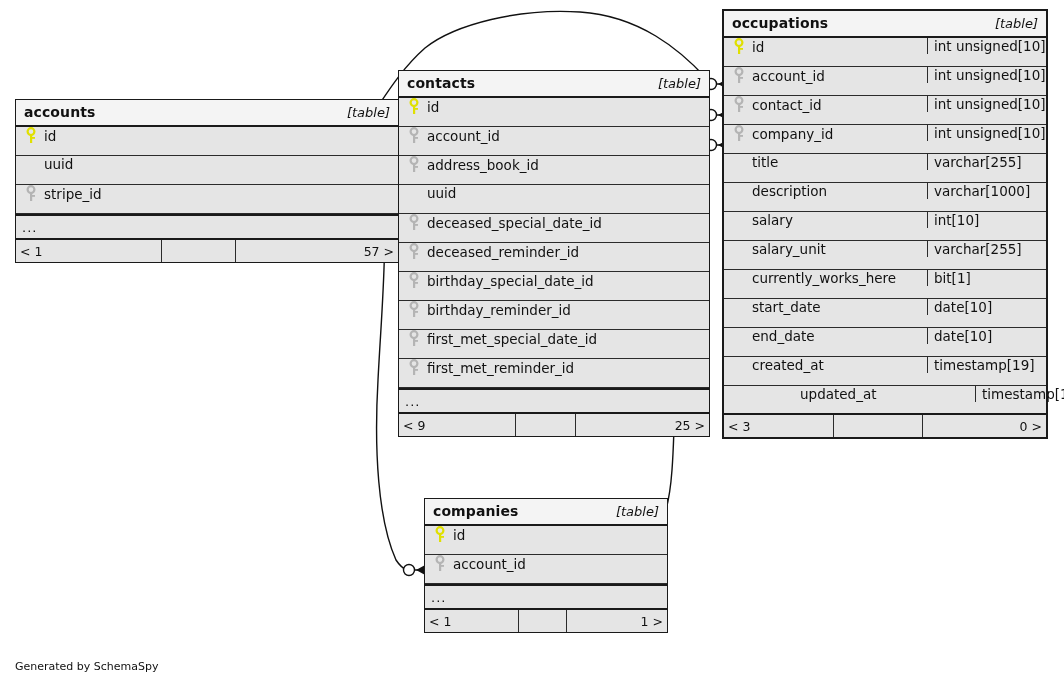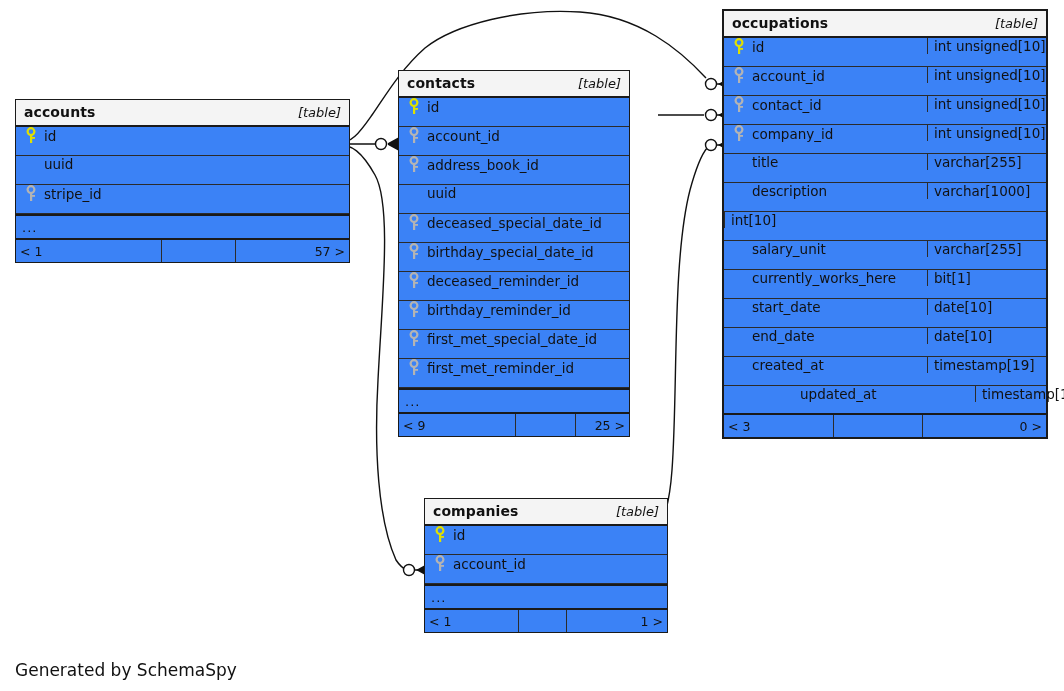--- a/index.html
+++ b/index.html
@@ -22,21 +22,21 @@
   }
   .edge-layer {
     position: absolute;
     left: 0; top: 0;
     width: 1064px;
     height: 691px;
     pointer-events: none;
   }
   .tbl {
     position: absolute;
-    background: #3b82f6;
+    background: #e5e5e5;
     border: 2px solid #1a1a1a;
     box-sizing: border-box;
     font-size: 13.5px;
     color: #111111;
   }
   .tbl.thin { border-width: 1px; }
   .hdr {
     display: flex;
     align-items: center;
     justify-content: space-between;
@@ -118,33 +118,33 @@
     box-sizing: border-box;
     border-right: 1px solid #2b2b2b;
     padding: 0 4px;
   }
   .foot > div:last-child { border-right: none; }
   .foot .fleft { justify-content: flex-start; }
   .foot .fmid { justify-content: center; }
   .foot .fright { justify-content: flex-end; }
 
   
-  #tbl-accounts   { left: 15px;  top: 99px;  width: 335px; }
-  #tbl-contacts   { left: 398px; top: 70px;  width: 232px; }
+  #tbl-accounts   { left: 15px;  top: 99px;  width: 384px; }
+  #tbl-contacts   { left: 398px; top: 70px;  width: 312px; }
   #tbl-occupations{ left: 722px; top: 9px;   width: 326px; }
   #tbl-companies  { left: 424px; top: 498px; width: 244px; }
 
   #tbl-occupations .cellname { flex: 0 0 203px; }
   #tbl-occupations .celltype { flex: 1 1 auto; }
 
   .credit {
     position: absolute;
     left: 15px;
     top: 660px;
-    font-size: 17px;
+    font-size: 11px;
     color: #111111;
   }
 </style>
 </head>
 <body>
 
 <div id="canvas">
 
   <svg class="edge-layer" viewBox="0 0 1064 691" width="1064" height="691">
     <defs>
@@ -284,33 +284,33 @@
     </div>
     <div class="row">
       <span class="cellname">
         <span class="keyicon">
           <svg viewBox="0 0 14 18" width="14" height="18">
               <circle cx="7" cy="4.6" r="3.4" fill="none" stroke="#b4b4b4" stroke-width="2.2"></circle>
               <rect x="6" y="7" width="2.2" height="9" fill="#b4b4b4"></rect>
               <rect x="8" y="10" width="3" height="1.8" fill="#b4b4b4"></rect>
             </svg>
         </span>
+        <span>deceased_reminder_id</span>
+      </span>
+    </div>
+    <div class="row">
+      <span class="cellname">
+        <span class="keyicon">
+          <svg viewBox="0 0 14 18" width="14" height="18">
+              <circle cx="7" cy="4.6" r="3.4" fill="none" stroke="#b4b4b4" stroke-width="2.2"></circle>
+              <rect x="6" y="7" width="2.2" height="9" fill="#b4b4b4"></rect>
+              <rect x="8" y="10" width="3" height="1.8" fill="#b4b4b4"></rect>
+            </svg>
+        </span>
         <span>birthday_special_date_id</span>
-      </span>
-    </div>
-    <div class="row">
-      <span class="cellname">
-        <span class="keyicon">
-          <svg viewBox="0 0 14 18" width="14" height="18">
-              <circle cx="7" cy="4.6" r="3.4" fill="none" stroke="#b4b4b4" stroke-width="2.2"></circle>
-              <rect x="6" y="7" width="2.2" height="9" fill="#b4b4b4"></rect>
-              <rect x="8" y="10" width="3" height="1.8" fill="#b4b4b4"></rect>
-            </svg>
-        </span>
-        <span>deceased_reminder_id</span>
       </span>
     </div>
     <div class="row">
       <span class="cellname">
         <span class="keyicon">
           <svg viewBox="0 0 14 18" width="14" height="18">
               <circle cx="7" cy="4.6" r="3.4" fill="none" stroke="#b4b4b4" stroke-width="2.2"></circle>
               <rect x="6" y="7" width="2.2" height="9" fill="#b4b4b4"></rect>
               <rect x="8" y="10" width="3" height="1.8" fill="#b4b4b4"></rect>
             </svg>
@@ -416,20 +416,24 @@
       <span class="celltype">varchar[255]</span>
     </div>
     <div class="row">
       <span class="cellname">
         <span class="keyspacer"></span>
         <span>description</span>
       </span>
       <span class="celltype">varchar[1000]</span>
     </div>
     <div class="row">
+      <span class="cellname">
+        <span class="keyspacer"></span>
+        <span>salary</span>
+      </span>
       <span class="celltype">int[10]</span>
     </div>
     <div class="row">
       <span class="cellname">
         <span class="keyspacer"></span>
         <span>salary_unit</span>
       </span>
       <span class="celltype">varchar[255]</span>
     </div>
     <div class="row">

